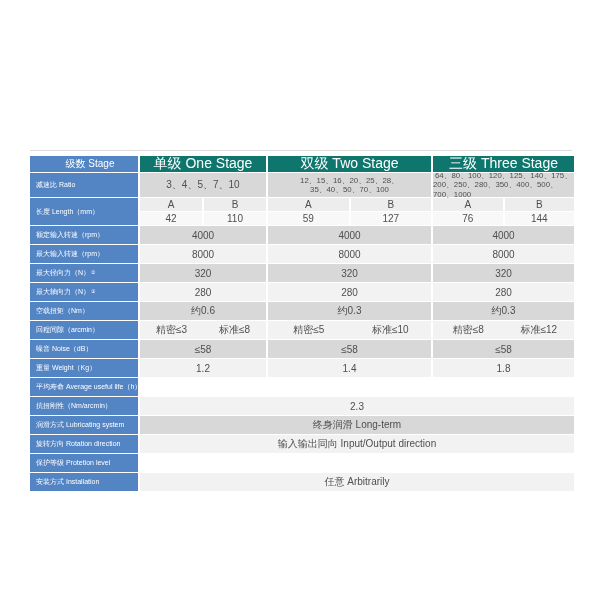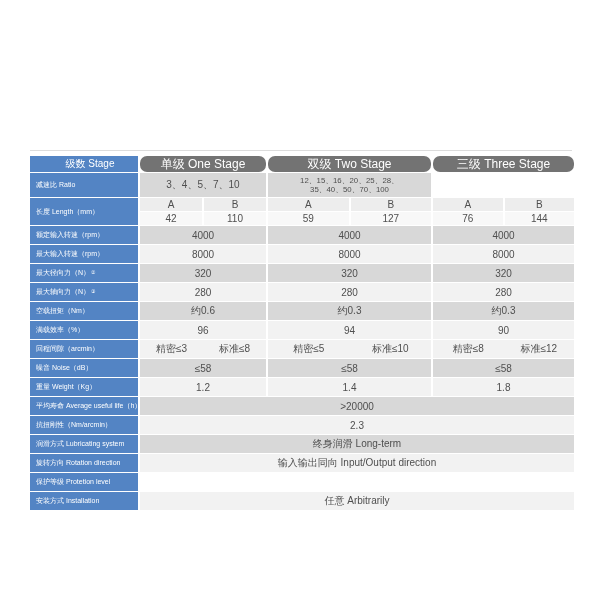--- a/index.html
+++ b/index.html
@@ -4,21 +4,21 @@
 <style>
   html,body{margin:0;padding:0;background:#fff;}
   body{width:600px;height:600px;font-family:"Liberation Sans","DejaVu Sans",sans-serif;}
   .canvas{position:relative;width:600px;height:600px;background:#ffffff;overflow:hidden;}
   .top-divider{position:absolute;left:30px;top:150px;width:542px;height:1px;background:#dcdcdc;}
   .spec-table{position:absolute;left:30px;top:156px;width:542px;}
   .row{display:grid;grid-template-columns:108px 126px 163px 141px;column-gap:2px;margin-bottom:1px;}
   .label{background:#5384C4;color:#ffffff;font-size:7px;display:flex;align-items:center;padding-left:6px;box-sizing:border-box;white-space:nowrap;overflow:hidden;}
   .label sup{font-size:5px;margin-left:1px;transform:translateY(-1px);}
   .label.center{justify-content:center;padding-left:12px;font-size:10px;}
-  .hdrcell{background:#737373;color:#ffffff;font-size:12px;display:flex;align-items:center;justify-content:center;border-radius:7px;}
+  .hdrcell{background:#0f766e;color:#ffffff;font-size:14px;display:flex;align-items:center;justify-content:center;}
   .cell{display:flex;align-items:center;justify-content:center;font-size:10px;color:#4f4f4f;}
   .bg-g{background:#D8D8D8;}
   .bg-l{background:#F2F2F2;}
   .bg-sub{background:#EDEDED;}
   .bg-w{background:#F8F8F8;}
   .h16{height:16px;}
   .h24{height:24px;}
   .h13{height:18px;}
   .h27{height:27px;}
   .two-line{flex-direction:column;justify-content:center;line-height:9.5px;font-size:7.8px;}
@@ -41,20 +41,24 @@
       <div class="hdrcell h16">双级  Two Stage</div>
       <div class="hdrcell h16">三级  Three Stage</div>
     </div>
 
     <div class="row">
       <div class="label h24">减速比 Ratio</div>
       <div class="cell bg-g h24">3、4、5、7、10</div>
       <div class="cell bg-g h24 two-line">
         <span>12、15、16、20、25、28、</span>
         <span>35、40、50、70、100</span>
+      </div>
+      <div class="cell bg-g h24 two-line">
+        <span>64、80、100、120、125、140、175、</span>
+        <span>200、250、280、350、400、500、700、1000</span>
       </div>
     </div>
 
     <div class="row">
       <div class="label h27">长度 Length（mm）</div>
       <div class="len-col">
         <div class="len-sub">
           <div class="cell bg-sub">A</div>
           <div class="cell bg-sub">B</div>
         </div>
@@ -119,26 +123,20 @@
       <div class="cell bg-l h13">280</div>
     </div>
 
     <div class="row">
       <div class="label h13">空载扭矩（Nm）</div>
       <div class="cell bg-g h13">约0.6</div>
       <div class="cell bg-g h13">约0.3</div>
       <div class="cell bg-g h13">约0.3</div>
     </div>
 
-    <div class="row">
-      <div class="label h13">满载效率（%）</div>
-      <div class="cell bg-l h13">96</div>
-      <div class="cell bg-l h13">94</div>
-      <div class="cell bg-l h13">90</div>
-    </div>
 
     <div class="row">
       <div class="label h13">回程间隙（arcmin）</div>
       <div class="sub h13">
         <div class="cell bg-l">精密≤3</div>
         <div class="cell bg-l">标准≤8</div>
       </div>
       <div class="sub h13">
         <div class="cell bg-l">精密≤5</div>
         <div class="cell bg-l">标准≤10</div>
@@ -158,21 +156,20 @@
 
     <div class="row">
       <div class="label h13">重量 Weight（Kg）</div>
       <div class="cell bg-l h13">1.2</div>
       <div class="cell bg-l h13">1.4</div>
       <div class="cell bg-l h13">1.8</div>
     </div>
 
     <div class="row">
       <div class="label h13">平均寿命 Average useful life（h）</div>
-      <div class="cell bg-g h13 span-cell">&gt;20000</div>
     </div>
 
     <div class="row">
       <div class="label h13">抗扭刚性（Nm/arcmin）</div>
       <div class="cell bg-l h13 span-cell">2.3</div>
     </div>
 
     <div class="row">
       <div class="label h13">润滑方式 Lubricating system</div>
       <div class="cell bg-g h13 span-cell">终身润滑  Long-term</div>

